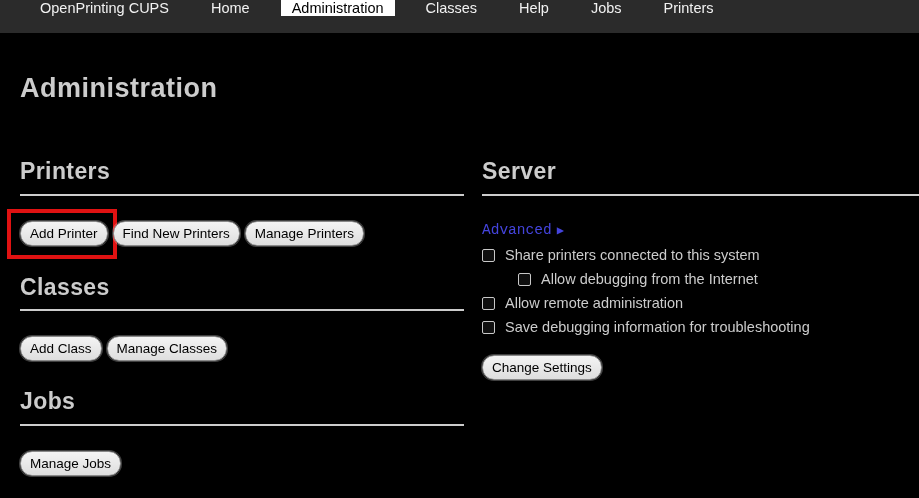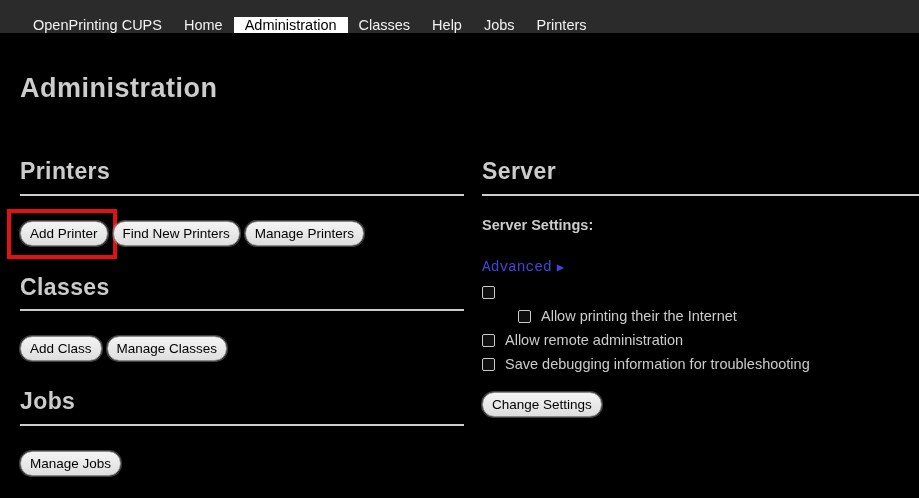--- a/index.html
+++ b/index.html
@@ -9,22 +9,23 @@
     background: #000;
     font-family: "Liberation Sans", sans-serif;
     overflow: hidden;
   }
 
   
   .nav {
     height: 33px;
     background: #2b2b2b;
     display: flex;
-    align-items: flex-end;
-    padding-left: 22px;
+    align-items: flex-start;
+    padding-left: 29px;
+    gap: 20px;
   }
   .nav a {
     color: #f2f2f2;
     font-size: 14.5px;
     display: flex;
     align-items: center;
     padding: 0 11px;
     text-decoration: none;
     white-space: nowrap;
   }
@@ -178,33 +179,33 @@
       </section>
 
     </div>
 
     <div class="col-right">
 
       <section class="section-server">
         <h2>Server</h2>
 
 
-        <div class="settings-heading">Server Settings:</div>
 
         <div class="advanced">
           <a href="#"><span>Advanced</span><span class="arrow">▶</span></a>
         </div>
 
         <div class="check-list">
           <div class="check-row">
             <input type="checkbox" class="cb" style="">
+            <span>Share printers connected to this system</span>
           </div>
           <div class="check-row indent">
             <input type="checkbox" class="cb" style="">
-            <span>Allow printing their the Internet</span>
+            <span>Allow debugging from the Internet</span>
           </div>
           <div class="check-row">
             <input type="checkbox" class="cb" style="">
             <span>Allow remote administration</span>
           </div>
           <div class="check-row">
             <input type="checkbox" class="cb" style="">
             <span>Save debugging information for troubleshooting</span>
           </div>
         </div>

